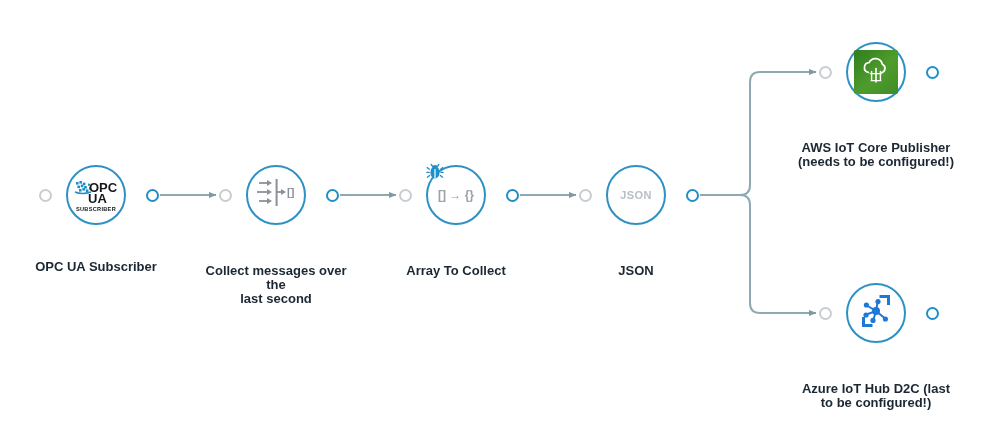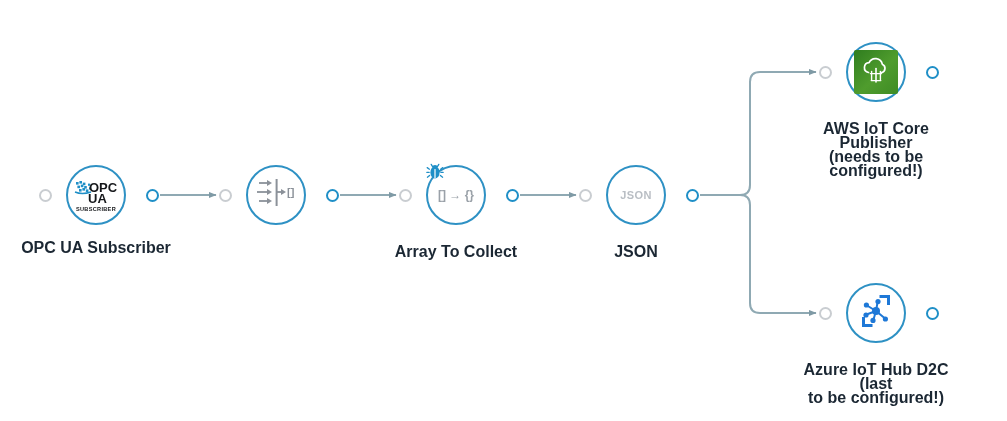--- a/index.html
+++ b/index.html
@@ -33,25 +33,26 @@
     background: #ffffff;
     border: 2px solid #2e91c4;
     box-sizing: border-box;
     display: flex;
     align-items: center;
     justify-content: center;
   }
   .node-label {
     position: absolute;
     text-align: center;
-    font-size: 16px;
+    font-size: 13px;
     font-weight: bold;
     color: #1b2733;
     line-height: 14px;
     white-space: pre-line;
+    margin-top: 19px;
   }
   .port {
     position: absolute;
     width: 13px;
     height: 13px;
     border-radius: 50%;
     background: #ffffff;
     box-sizing: border-box;
   }
   .port.out {
@@ -168,20 +169,22 @@
         <rect x="19.6" y="3" width="2" height="27" fill="#8b9199"></rect>
         <path d="M21,16 L26,16" stroke="#8b9199" stroke-width="1.8" fill="none"></path>
         <path d="M25,13 L30,16 L25,19 z" fill="#8b9199"></path>
         <text x="31" y="20" font-family="Liberation Sans, sans-serif" font-size="11" font-weight="bold" fill="#8b9199">[]</text>
       </svg>
     </span>
   </div>
 
   <div class="port out" style="left:326px; top:189px;"></div>
 
+  <div class="node-label" style="left:196px; top:245px; width:160px;">Collect messages over the
+last second</div>
 
   <div class="port in" style="left:399px; top:189px;"></div>
 
   <div class="node" style="left:426px; top:165px;">
     <span class="bug-badge">
       <svg width="18" height="18" viewBox="0 0 18 18">
         <g stroke="#1f8fc7" stroke-width="1.3" fill="none" stroke-linecap="round">
           <path d="M3.4,6.2 L1.2,4.6"></path>
           <path d="M14.6,6.2 L16.8,4.6"></path>
           <path d="M3.2,9.3 L0.8,9.3"></path>

